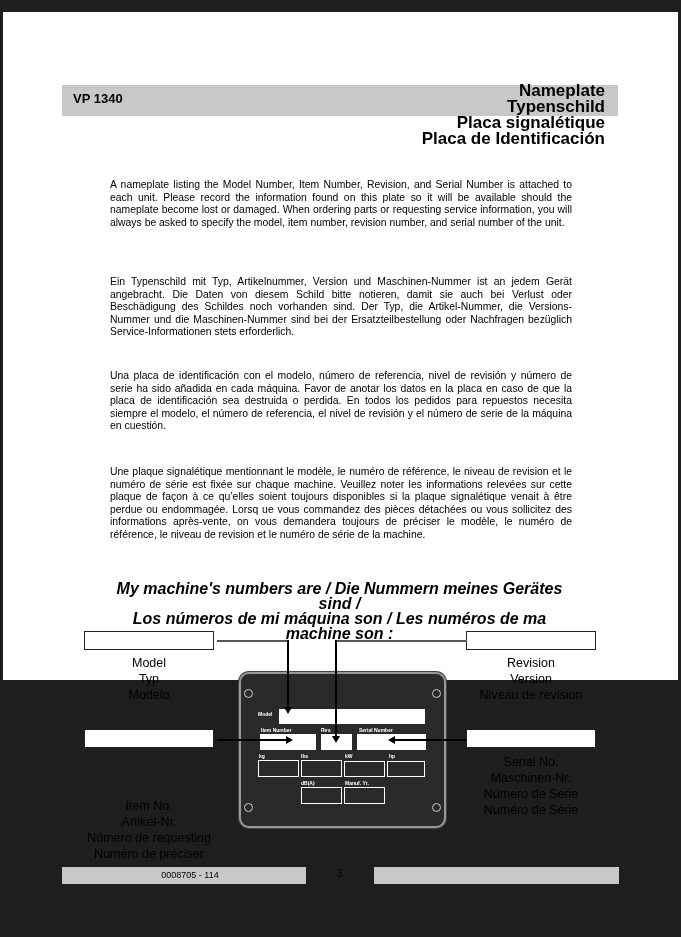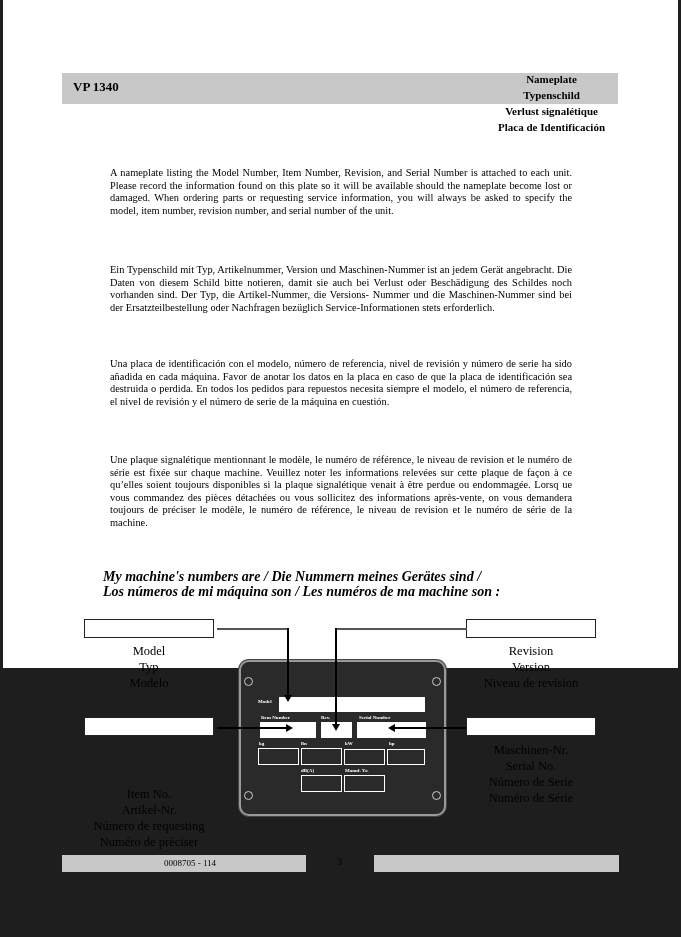--- a/index.html
+++ b/index.html
@@ -1,40 +1,39 @@
 <!DOCTYPE html>
 <html><head>
   <meta charset="utf-8">
   <style>
     * { box-sizing: border-box; margin: 0; padding: 0; }
     html, body { width: 681px; height: 937px; background: #1e1e1e; overflow: hidden; }
     body { font-family: "Liberation Sans", sans-serif; color: #000; position: relative; }
     .page {
-      position: absolute; left: 3px; top: 0; width: 675px; height: 668px;
+      position: absolute; left: 3px; top: 12px; width: 675px; height: 668px;
       background: #fff;
-      font-family: Liberation Serif, serif;
     }
     .header-bar {
       position: absolute; left: 59px; top: 73px; width: 556px; height: 31px;
       background: #c8c8c8;
     }
     .doc-model {
       position: absolute; left: 70px; top: 79px; font-size: 13px; font-weight: bold;
     }
     .doc-titles {
-      position: absolute; right: 73px; top: 71px; text-align: center;
-      font-size: 11px; font-weight: bold; line-height: 16px;
+      position: absolute; right: 73px; top: 71px; text-align: right;
+      font-size: 17px; font-weight: bold; line-height: 16px;
     }
     .para {
       position: absolute; left: 107px; width: 462px;
       font-size: 10.4px; line-height: 12.6px; text-align: justify;
     }
     .caption {
       position: absolute; left: 100px; width: 473px; top: 569px;
-      font-size: 14px; font-weight: bold; font-style: italic; line-height: 15px;
+      text-align: center; font-size: 16px; font-weight: bold; font-style: italic; line-height: 15px;
     }
     .fill-box {
       position: absolute; width: 130px; height: 19px; border: 1px solid #222; background: #fff;
     }
     .label-stack {
       position: absolute; width: 160px; text-align: center;
       font-size: 12.5px; line-height: 16px;
     }
     .line-h { position: absolute; height: 1.5px; background: #555; }
     .line-v { position: absolute; width: 2px; background: #000; }
@@ -75,21 +74,21 @@
 </head>
 <body>
 
 <div class="page">
 
   <div class="header-bar"></div>
   <div class="doc-model">VP 1340</div>
   <div class="doc-titles">
     <div>Nameplate</div>
     <div>Typenschild</div>
-    <div>Verlust signalétique</div>
+    <div>Placa signalétique</div>
     <div>Placa de Identificación</div>
   </div>
 
   <p class="para" style="top:167px;">A nameplate listing the Model Number, Item Number, Revision, and Serial Number is attached to each unit. Please record the information found on this plate so it will be available should the nameplate become lost or damaged. When ordering parts or requesting service information, you will always be asked to specify the model, item number, revision number, and serial number of the unit.</p>
   <p class="para" style="top:264px;">Ein Typenschild mit Typ, Artikelnummer, Version und Maschinen-Nummer ist an jedem Gerät angebracht. Die Daten von diesem Schild bitte notieren, damit sie auch bei Verlust oder Beschädigung des Schildes noch vorhanden sind. Der Typ, die Artikel-Nummer, die Versions- Nummer und die Maschinen-Nummer sind bei der Ersatzteilbestellung oder Nachfragen bezüglich Service-Informationen stets erforderlich.</p>
   <p class="para" style="top:358px;">Una placa de identificación con el modelo, número de referencia, nivel de revisión y número de serie ha sido añadida en cada máquina. Favor de anotar los datos en la placa en caso de que la placa de identificación sea destruida o perdida. En todos los pedidos para repuestos necesita siempre el modelo, el número de referencia, el nivel de revisión y el número de serie de la máquina en cuestión.</p>
   <p class="para" style="top:454px;">Une plaque signalétique mentionnant le modèle, le numéro de référence, le niveau de revision et le numéro de série est fixée sur chaque machine. Veuillez noter les informations relevées sur cette plaque de façon à ce qu’elles soient toujours disponibles si la plaque signalétique venait à être perdue ou endommagée. Lorsq ue vous commandez des pièces détachées ou vous sollicitez des informations après-vente, on vous demandera toujours de préciser le modèle, le numéro de référence, le niveau de revision et le numéro de série de la machine.</p>
 
   <div class="caption">
     <div>My machine's numbers are / Die Nummern meines Gerätes sind /</div>
@@ -113,22 +112,22 @@
 
   <div class="fill-box" style="left:463px; top:619px;"></div>
   <div class="label-stack" style="left:448px; top:643px;">
     <div>Revision</div>
     <div>Version</div>
     <div>Niveau de revision</div>
   </div>
 
   <div class="fill-box" style="left:463px; top:717px;"></div>
   <div class="label-stack" style="left:448px; top:742px;">
+    <div>Serial No.</div>
     <div>Maschinen-Nr.</div>
-    <div>Serial No.</div>
     <div>Número de Serie</div>
     <div>Numéro de Série</div>
   </div>
 
   <div class="plate">
     <div class="hole" style="left:3px; top:15px;"></div>
     <div class="hole" style="right:3px; top:15px;"></div>
     <div class="hole" style="left:3px; bottom:14px;"></div>
     <div class="hole" style="right:3px; bottom:14px;"></div>
 

